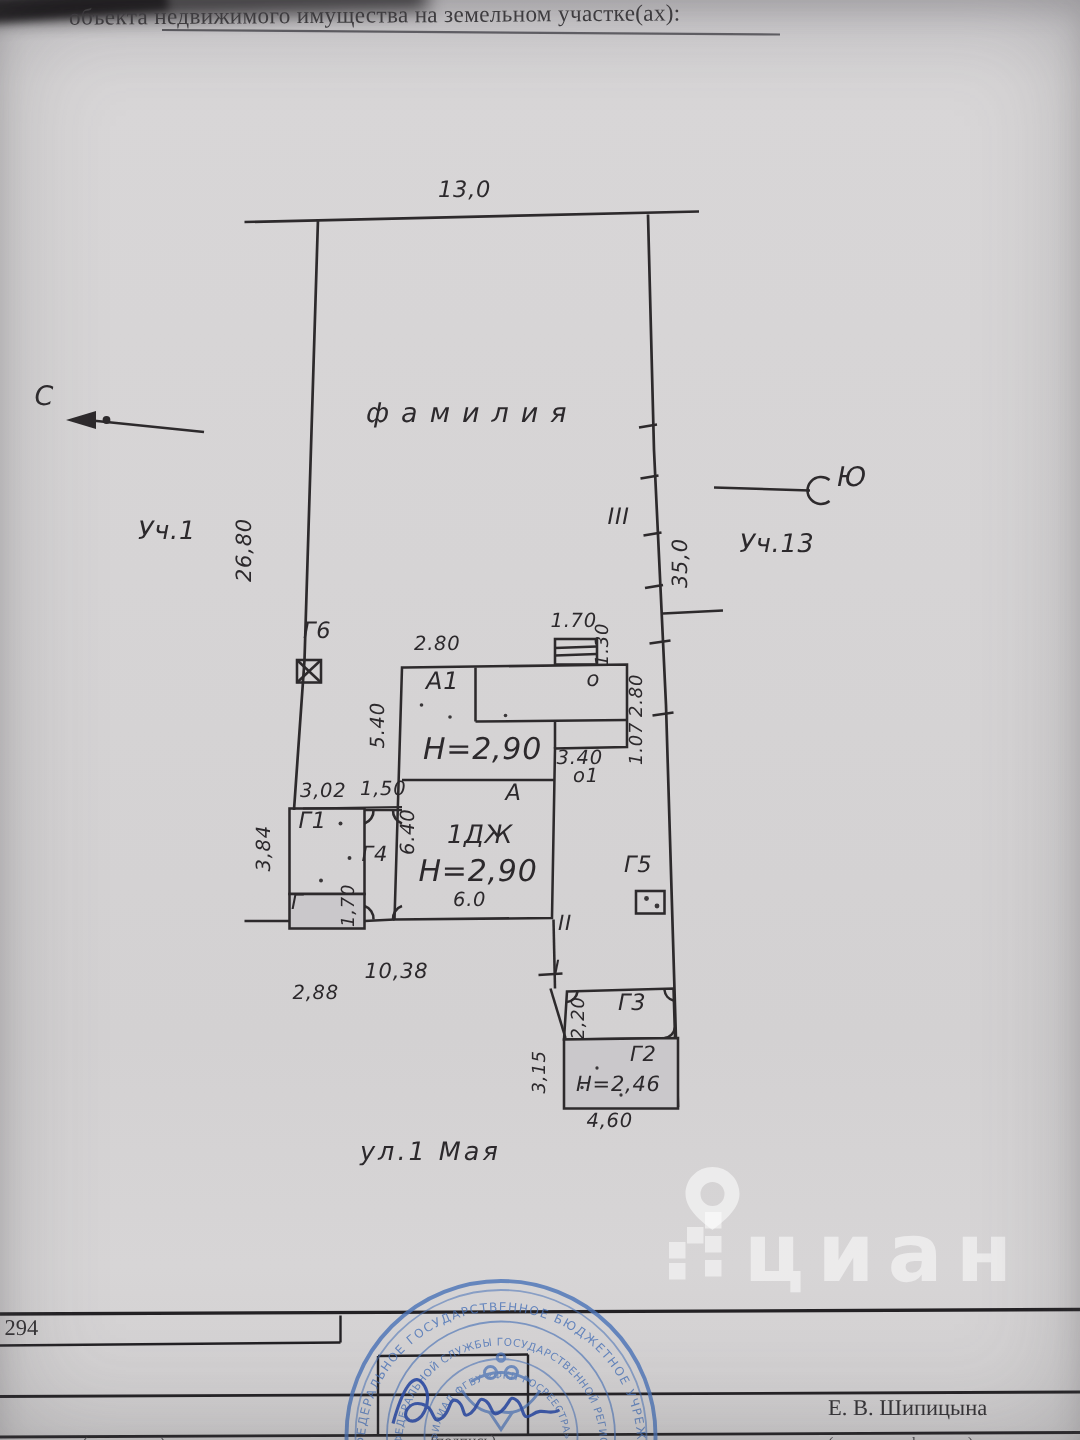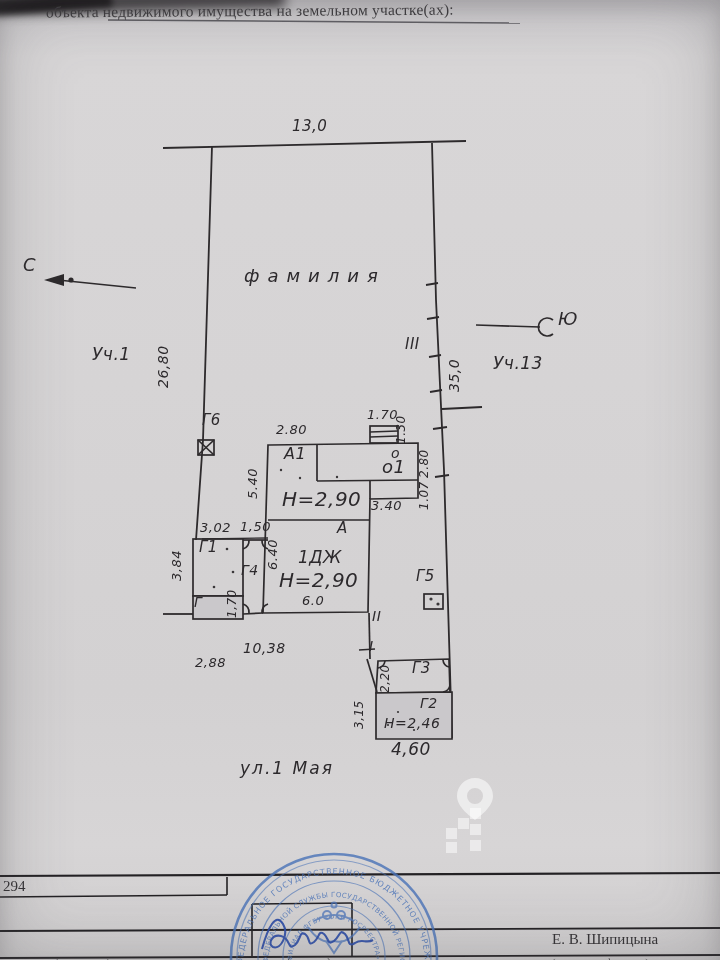--- a/index.html
+++ b/index.html
@@ -166,21 +166,21 @@
   <div class="lbl" style="left:493px;top:355px;font-size:17px">Уч.13</div>
   <div class="lbl v" style="left:447px;top:392px;font-size:14px">35,0</div>
   <div class="lbl" style="left:202px;top:413px;font-size:15px">Г6</div>
   <div class="lbl" style="left:367px;top:408px;font-size:13px">1.70</div>
   <div class="lbl v" style="left:395px;top:444px;font-size:12px">1.30</div>
   <div class="lbl" style="left:276px;top:423px;font-size:13px">2.80</div>
   <div class="lbl" style="left:284px;top:446px;font-size:16px">А1</div>
   <div class="lbl" style="left:391px;top:446px;font-size:14px">о</div>
   <div class="lbl v" style="left:418px;top:478px;font-size:12px">2.80</div>
   <div class="lbl" style="left:282px;top:489px;font-size:20px">Н=2,90</div>
-  <div class="lbl" style="left:382px;top:458px;font-size:18px">о1</div>
+  <div class="lbl" style="left:382px;top:511px;font-size:13px">о1</div>
   <div class="lbl v" style="left:418px;top:510px;font-size:12px">1.07</div>
   <div class="lbl" style="left:371px;top:499px;font-size:13px">3.40</div>
   <div class="lbl v" style="left:246px;top:499px;font-size:13px">5.40</div>
   <div class="lbl" style="left:200px;top:521px;font-size:13px">3,02</div>
   <div class="lbl" style="left:240px;top:520px;font-size:13px">1,50</div>
   <div class="lbl" style="left:199px;top:540px;font-size:15px">Г1</div>
   <div class="lbl v" style="left:170px;top:581px;font-size:13px">3,84</div>
   <div class="lbl" style="left:241px;top:563px;font-size:14px">Г4</div>
   <div class="lbl v" style="left:266px;top:570px;font-size:13px">6.40</div>
   <div class="lbl" style="left:298px;top:549px;font-size:17px">1ДЖ</div>
@@ -192,34 +192,35 @@
   <div class="lbl v" style="left:226px;top:618px;font-size:12px">1,70</div>
   <div class="lbl" style="left:195px;top:656px;font-size:13px">2,88</div>
   <div class="lbl" style="left:243px;top:641px;font-size:14px">10,38</div>
   <div class="lbl" style="left:372px;top:609px;font-size:14px">II</div>
   <div class="lbl" style="left:369px;top:639px;font-size:14px">I</div>
   <div class="lbl" style="left:412px;top:661px;font-size:15px">Г3</div>
   <div class="lbl v" style="left:379px;top:693px;font-size:12px">2,20</div>
   <div class="lbl" style="left:420px;top:696px;font-size:14px">Г2</div>
   <div class="lbl" style="left:384px;top:716px;font-size:14px">Н=2,46</div>
   <div class="lbl v" style="left:353px;top:729px;font-size:12px">3,15</div>
-  <div class="lbl" style="left:391px;top:741px;font-size:17px">4,60</div>
+  <div class="lbl" style="left:391px;top:741px;font-size:13px">4,60</div>
   <div class="lbl" style="left:240px;top:760px;font-size:17px;letter-spacing:2px">ул.1 Мая</div>
 
   <div class="foot" style="left:3px;top:878px;font-weight:normal">294</div>
   <div class="foot" style="left:552px;top:931px">Е. В. Шипицына</div>
   <div class="capt" style="left:55px;top:957px">(должность)</div>
   <div class="capt" style="left:287px;top:956px">(подпись)</div>
   <div class="capt" style="left:552px;top:957px">(инициалы, фамилия)</div>
 
   <div id="wm">
     <svg width="42" height="46" style="position:absolute;left:16px;top:4px">
       <path d="M21,2 C31,2 39,10 39,20 C39,31 26,40 21,44 C16,40 3,31 3,20 C3,10 11,2 21,2 Z M21,12 A8,8 0 1 0 21,28 A8,8 0 1 0 21,12 Z" fill="rgba(255,255,255,.55)" fill-rule="evenodd"></path>
     </svg>
     <div class="px" style="left:8px;top:56px;width:11px;height:11px"></div>
     <div class="px" style="left:20px;top:46px;width:11px;height:11px"></div>
     <div class="px" style="left:32px;top:36px;width:11px;height:11px"></div>
     <div class="px" style="left:8px;top:70px;width:11px;height:11px"></div>
     <div class="px" style="left:32px;top:52px;width:11px;height:11px"></div>
     <div class="px" style="left:32px;top:68px;width:11px;height:11px"></div>
+    <div id="wm-brand">циан</div>
   </div>
 
 </div>
 
 </body></html>

